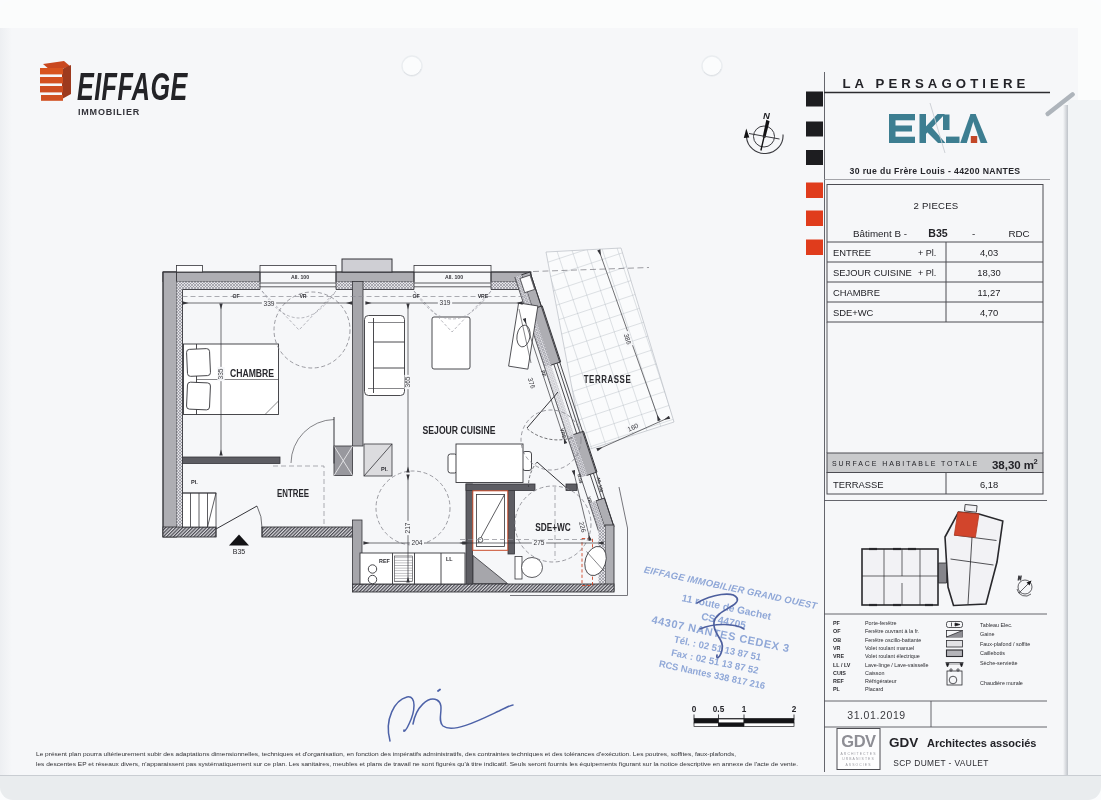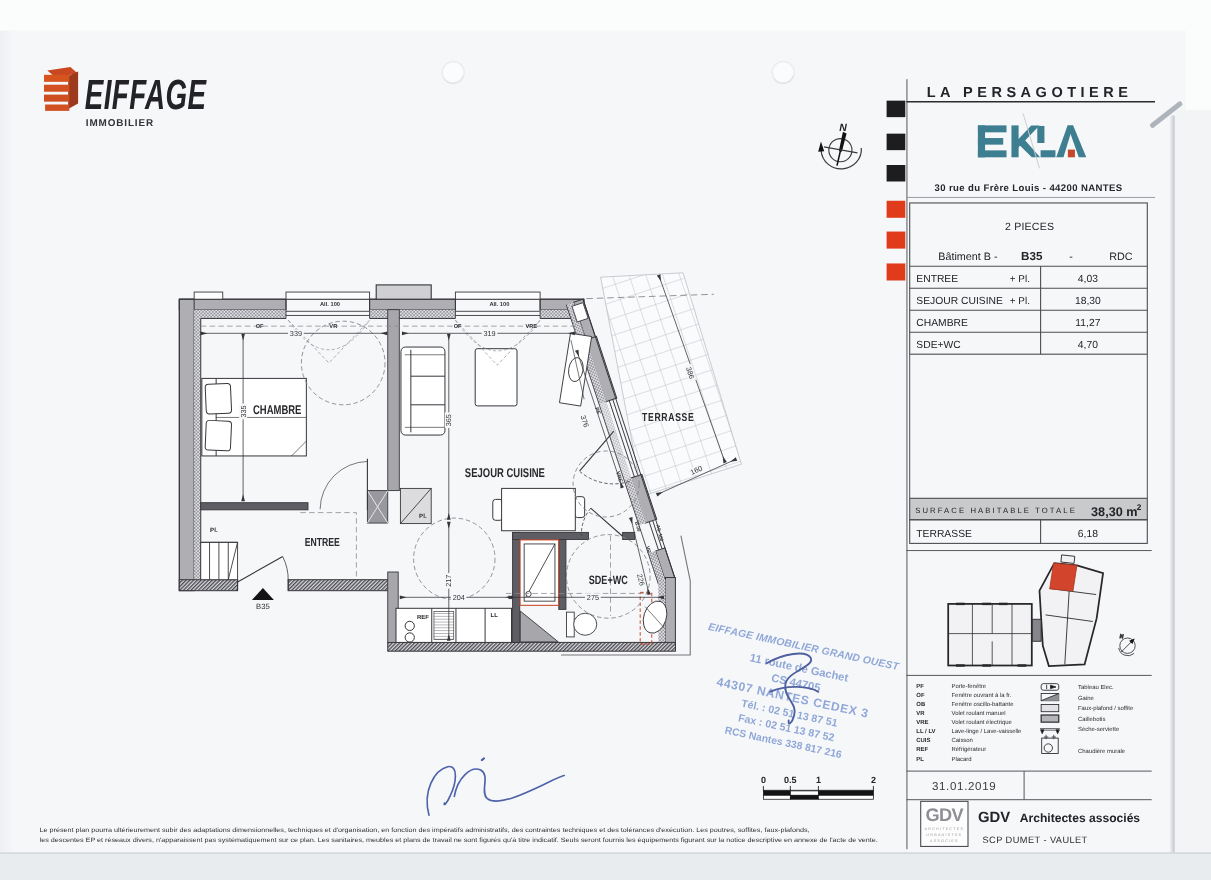--- a/index.html
+++ b/index.html
@@ -1,15 +1,15 @@
 <!DOCTYPE html>
 <html><head><meta charset="utf-8">
 <style>
 html,body{margin:0;padding:0;background:#fbfcfd;}
-#page{position:relative;width:1101px;height:800px;overflow:hidden;font-family:"Liberation Sans",sans-serif;background:#fbfcfc;}
+#page{position:relative;width:1101px;height:800px;overflow:hidden;font-family:"Liberation Sans",sans-serif;background:#fbfcfc;border-radius:13px;}
 #paper{position:absolute;left:0;top:28px;width:1078px;height:747px;background:#f6f7f9;}
 #lefte{position:absolute;left:0;top:28px;width:12px;height:747px;background:linear-gradient(to right,#edeff2,#f6f7f9);}
 #bot{position:absolute;left:0;top:775px;width:1101px;height:25px;background:#e9ecee;border-top:1px solid #c9cdd2;}
 #redge{position:absolute;left:1063px;top:105px;width:5px;height:670px;background:linear-gradient(to right,#f6f7f9,#bfc3c9);}
 #rout{position:absolute;left:1068px;top:100px;width:33px;height:675px;background:#f2f4f6;}
 svg{position:absolute;left:0;top:0;}
 </style></head><body>
 <div id="page">
 <div id="paper"></div>
     <div id="lefte"></div>

